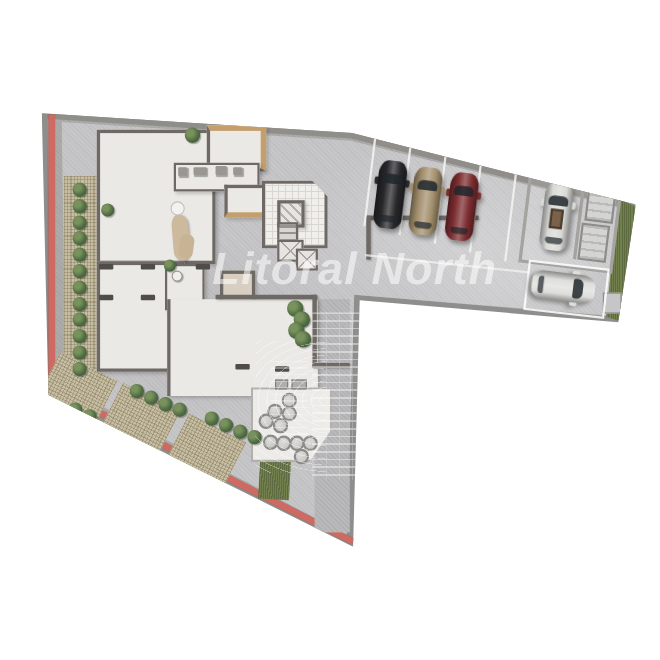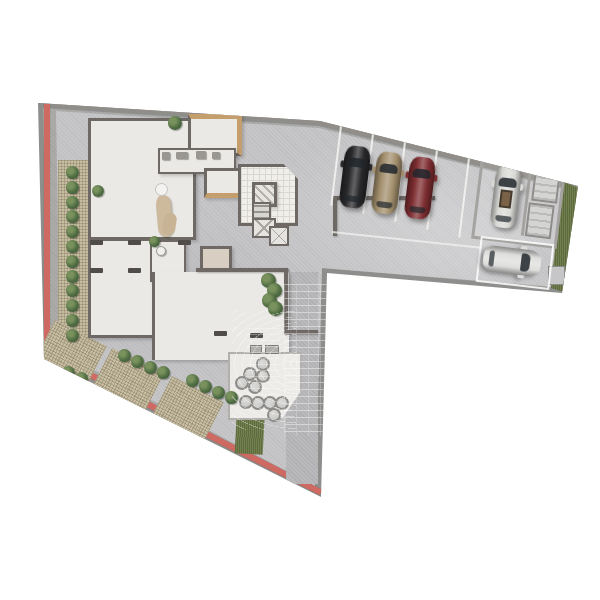--- a/index.html
+++ b/index.html
@@ -246,14 +246,15 @@
       <div class="car-body"></div>
       <div class="glass-f"></div>
       <div class="glass-r"></div>
     </div>
 
     <div id="skyline" class="abs">
       <div id="sky-curve" class="abs"></div>
       <div id="sky-block" class="abs"></div>
       <div id="sky-tower" class="abs"></div>
     </div>
+    <div id="watermark-text" class="abs">Litoral North</div>
   </div>
 </div>
 
 </body></html>

